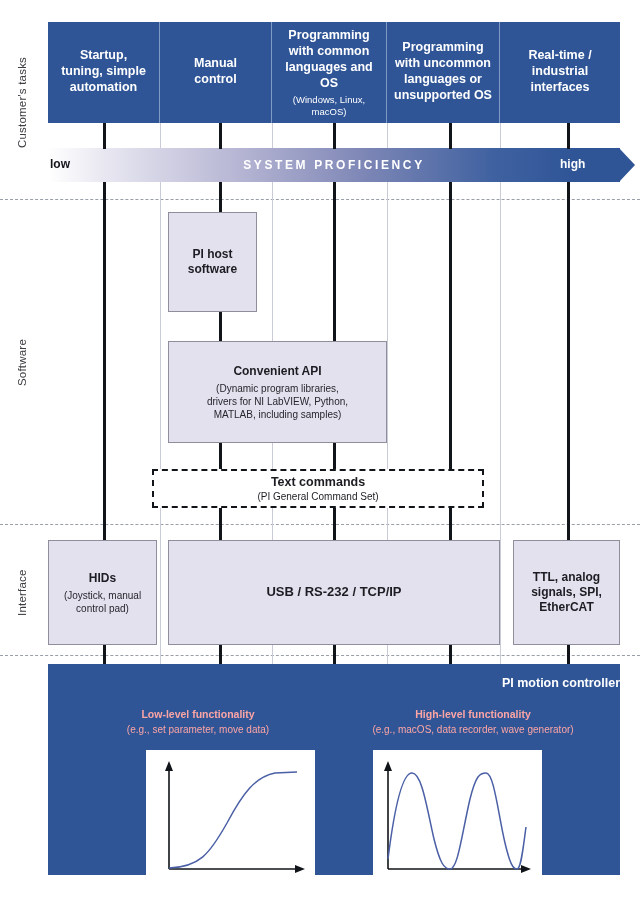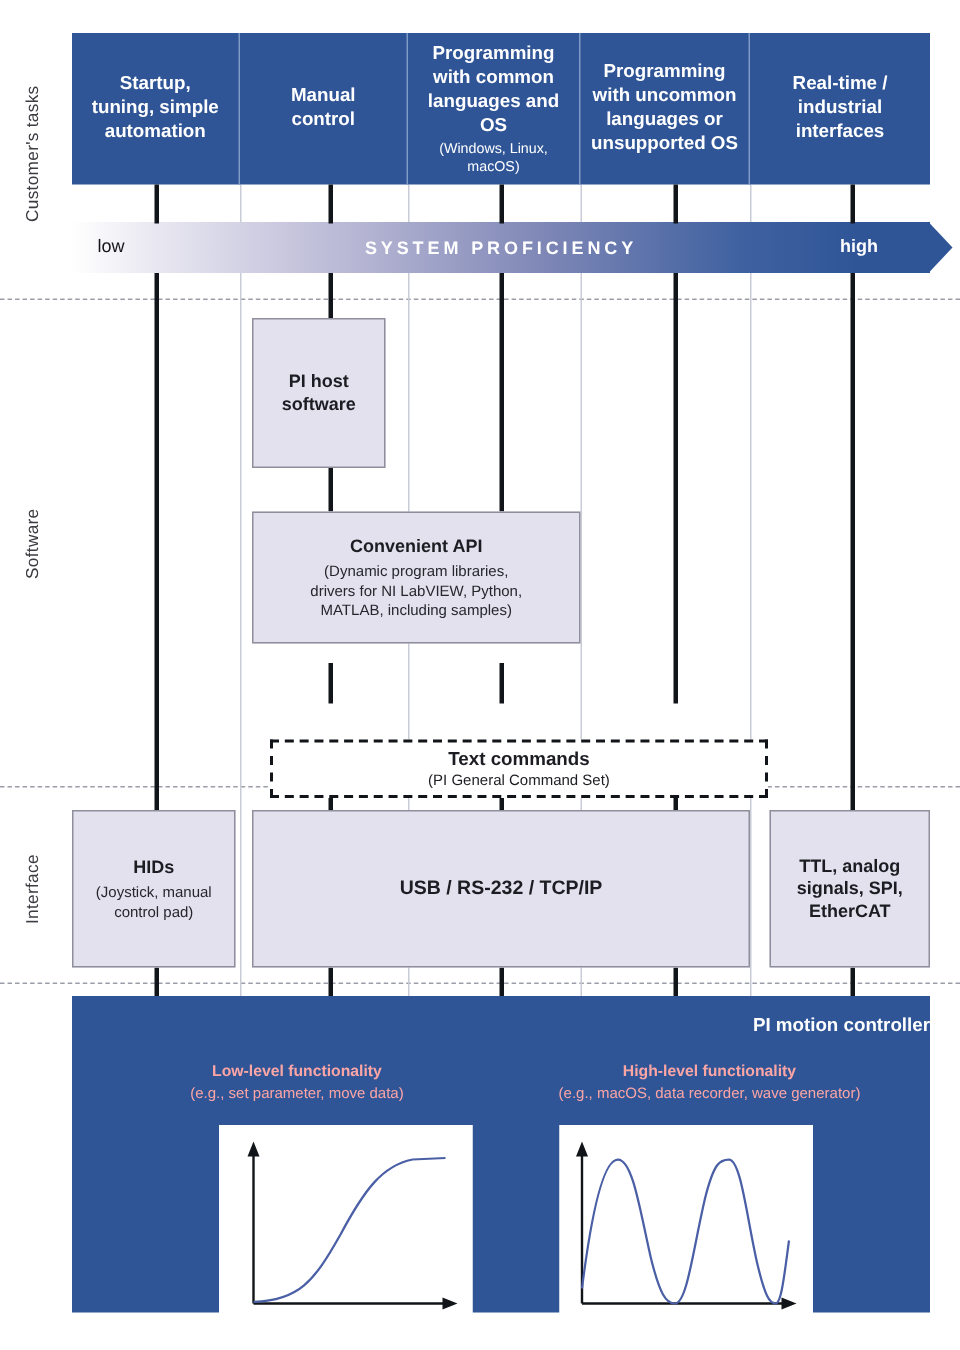--- a/index.html
+++ b/index.html
@@ -49,21 +49,21 @@
   #profwrap{position:absolute;left:48px;top:148px;width:587px;height:34px;}
   #profbar{
     position:absolute;left:0;top:0;width:572px;height:34px;
     background:linear-gradient(to right,#ffffff 0%,#e8e7f1 10%,#b7b6d4 33%,#7e87b6 55%,#3f61a0 78%,#2f5597 92%,#2f5597 100%);
   }
   #profarrow{
     position:absolute;left:571px;top:0;width:0;height:0;
     border-top:17px solid transparent;border-bottom:17px solid transparent;
     border-left:16px solid #2f5597;
   }
-  #proflabel-low{position:absolute;left:17px;top:9px;font-size:12px;font-weight:normal;color:#13151b;}
+  #proflabel-low{position:absolute;left:2px;top:9px;font-size:12px;font-weight:bold;color:#13151b;}
   #proflabel-high{position:absolute;left:512px;top:9px;font-size:12px;font-weight:bold;color:#ffffff;}
   #proftitle{
     position:absolute;left:0;top:0;width:572px;height:34px;
     display:flex;align-items:center;justify-content:center;
     font-size:12px;font-weight:bold;color:#ffffff;letter-spacing:2.6px;
   }
 
   
   .lbox{
     position:absolute;background:#e3e1ee;border:1px solid #8e8e9c;
@@ -171,26 +171,26 @@
   <div class="vline" style="left:567px;top:123px;height:26px;"></div>
   <div class="vline" style="left:567px;top:182px;height:358px;"></div>
   <div class="vline" style="left:567px;top:645px;height:20px;"></div>
   <div class="vline-white" style="left:567px;top:664px;height:26px;"></div>
   <div class="enddot" style="left:564px;top:687px;"></div>
 
   <div class="lbox" style="left:168px;top:212px;width:89px;height:100px;">
     <div class="title">PI host<br>software</div>
   </div>
 
-  <div class="lbox" style="left:168px;top:341px;width:219px;height:88px;">
+  <div class="lbox" style="left:168px;top:341px;width:219px;height:102px;">
     <div class="title">Convenient API</div>
     <div class="desc">(Dynamic program libraries,<br>drivers for NI LabVIEW, Python,<br>MATLAB, including samples)</div>
   </div>
 
-  <div id="textcmd" style="left:180px;top:469px;width:332px;height:39px;margin-top:24px;">
+  <div id="textcmd" style="left:152px;top:469px;width:332px;height:39px;">
     <div class="title">Text commands</div>
     <div class="desc">(PI General Command Set)</div>
   </div>
 
   <div class="lbox" style="left:48px;top:540px;width:109px;height:105px;">
     <div class="title">HIDs</div>
     <div class="desc">(Joystick, manual<br>control pad)</div>
   </div>
 
   <div class="lbox" style="left:168px;top:540px;width:332px;height:105px;">

